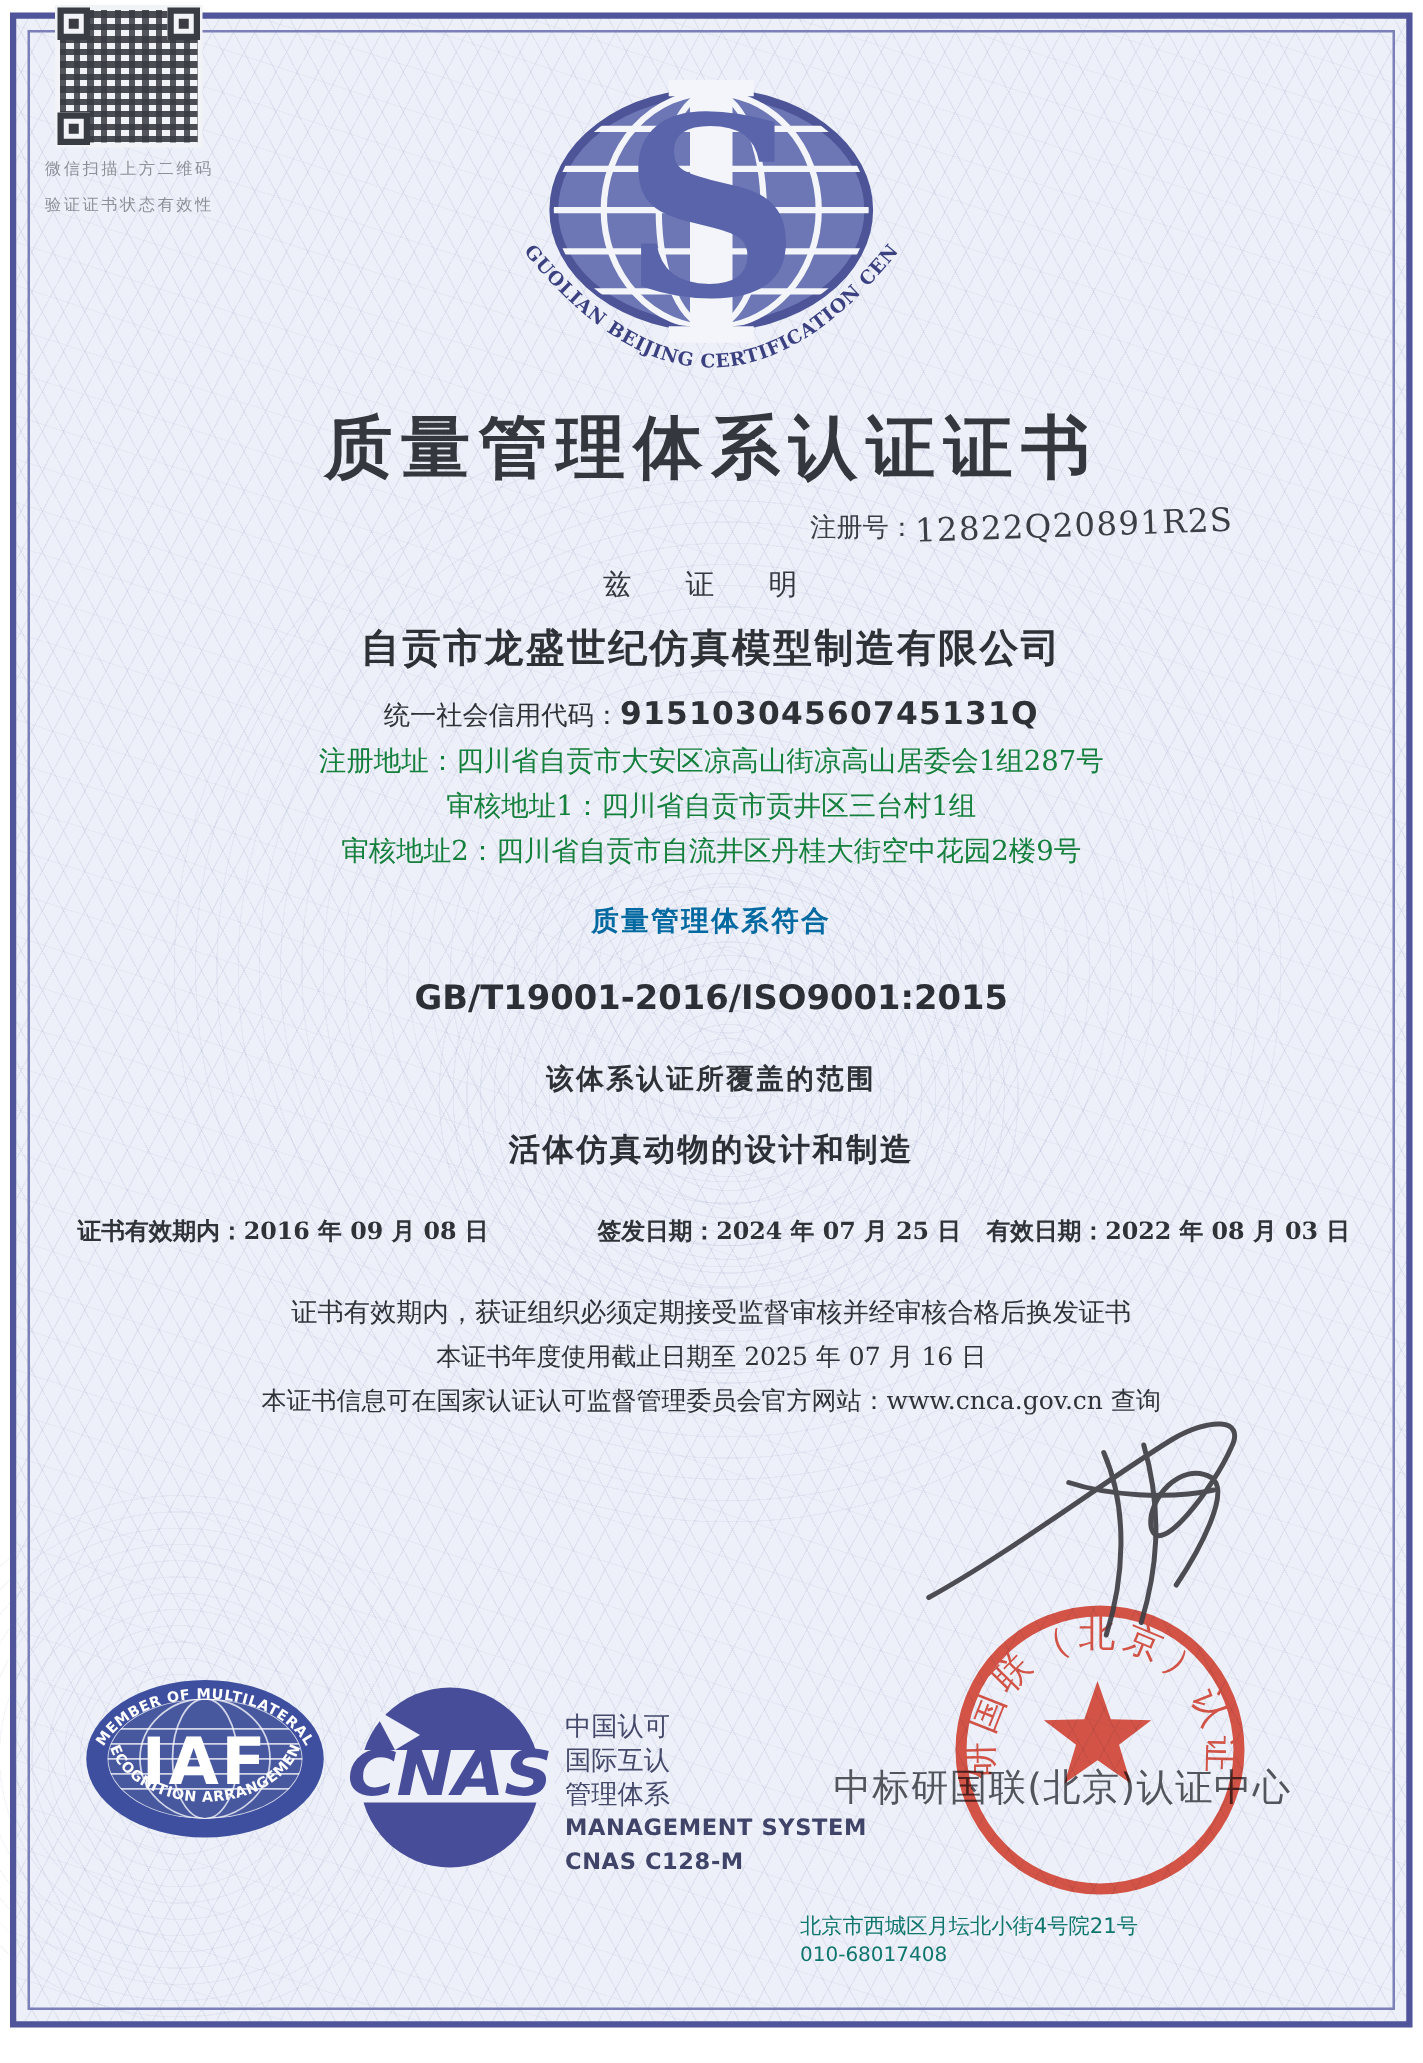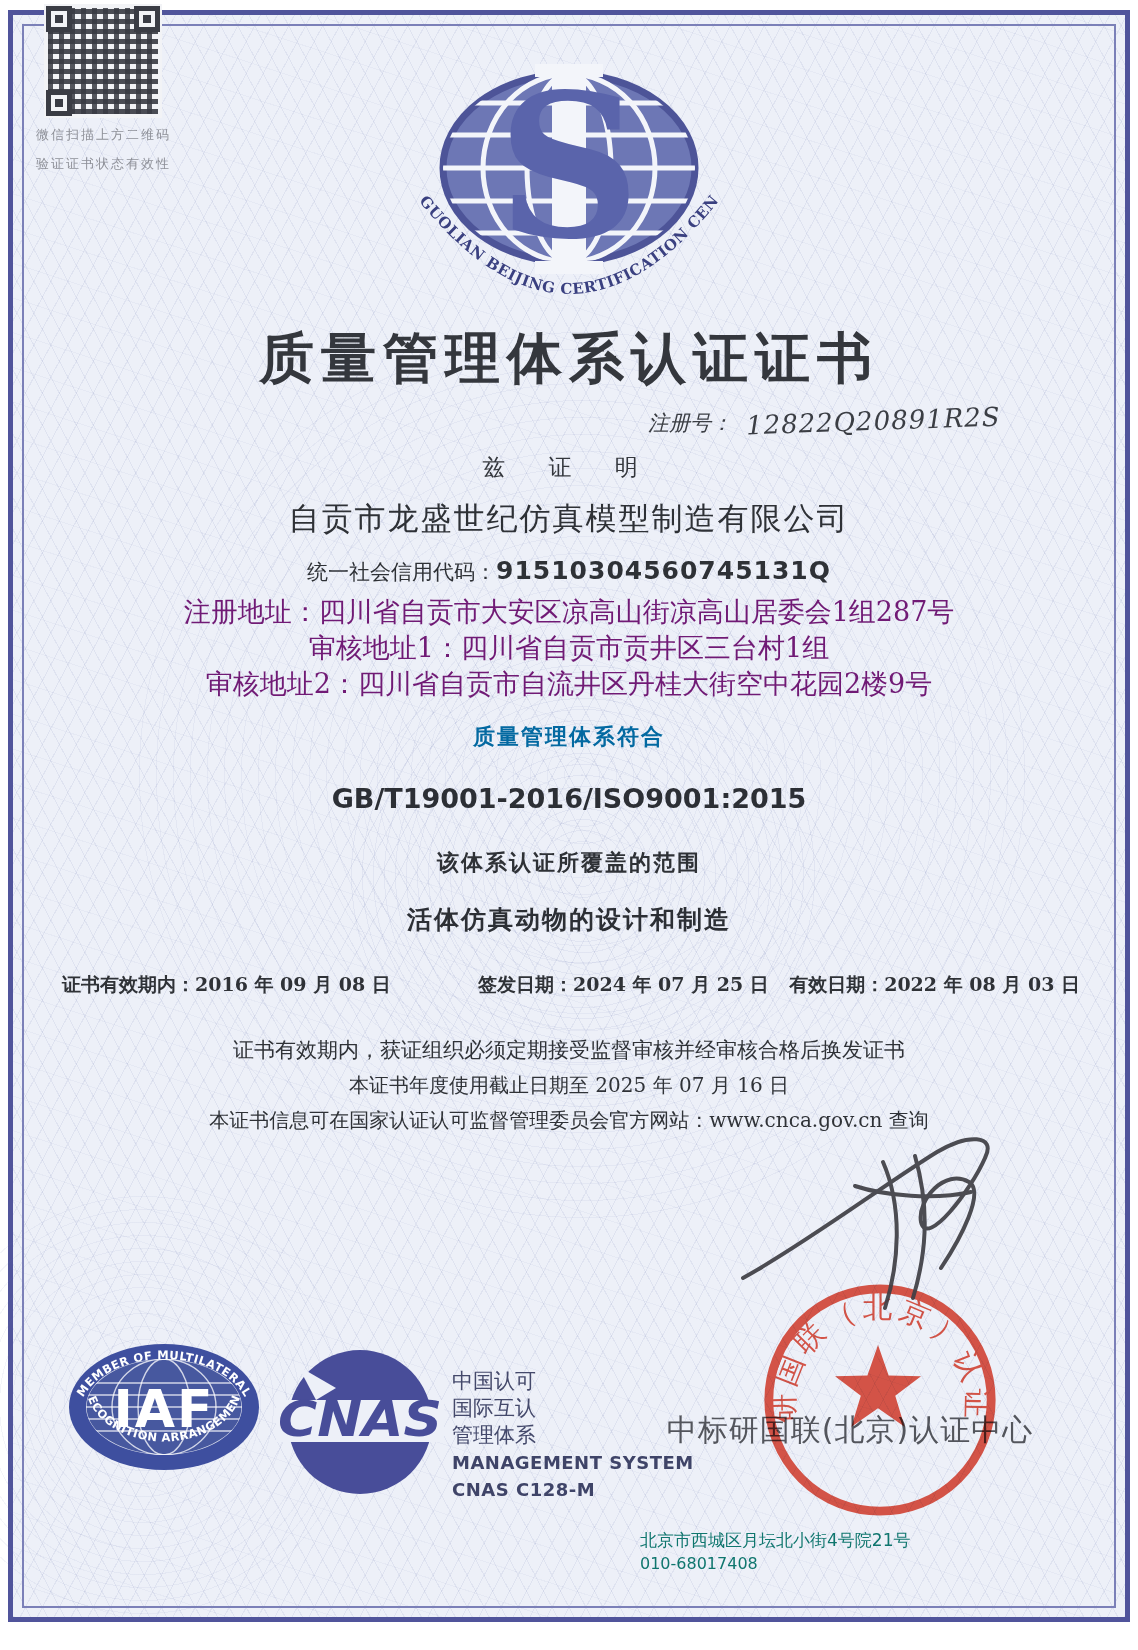--- a/index.html
+++ b/index.html
@@ -32,29 +32,29 @@
        repeating-linear-gradient(0deg, rgba(56,58,66,.9) 0 5px, transparent 5px 10px),
        repeating-linear-gradient(90deg, rgba(56,58,66,.85) 0 5px, transparent 5px 11px),
        repeating-linear-gradient(45deg, rgba(240,240,244,.55) 0 4px, transparent 4px 13px);}
   .finder{position:absolute;width:26px;height:26px;border:5px solid #3a3c44;background:#f2f3f6;box-sizing:border-box;}
   .finder::after{content:"";position:absolute;left:4px;top:4px;width:8px;height:8px;background:#3a3c44;}
   .f-tl{left:2px;top:2px;} .f-tr{right:2px;top:2px;} .f-bl{left:2px;bottom:2px;}
   .qr-caption{left:36px;color:#8e9098;font-size:13px;letter-spacing:2px;z-index:5;}
 
   
   .title{top:322px;font-size:55px;font-weight:700;letter-spacing:7px;color:#34373d;}
-  .regrow{left:648px;top:406px;display:flex;align-items:baseline;gap:14px;font-style:italic;}
+  .regrow{left:648px;top:406px;display:flex;align-items:baseline;}
   .regrow .lbl{font-size:21px;color:#3b3e44;}
   .regrow .num{font-size:26px;color:#3b3e44;font-family:"DejaVu Serif","Liberation Serif",serif;
                transform:rotate(-2deg);letter-spacing:1px;}
   .certify{top:452px;font-size:23px;letter-spacing:18px;color:#34373d;}
-  .company{top:498px;font-size:31px;font-weight:400;letter-spacing:2px;color:#2e3136;}
+  .company{top:498px;font-size:31px;font-weight:700;letter-spacing:2px;color:#2e3136;}
   .credit{top:556px;font-size:21px;color:#2e3136;}
   .credit b{font-size:25px;letter-spacing:1px;}
-  .addr{font-size:27px;color:#701a75;font-family:"DejaVu Serif","Liberation Serif",serif;}
+  .addr{font-size:22px;color:#15803d;font-family:"DejaVu Serif","Liberation Serif",serif;}
   .a1{top:594px;} .a2{top:630px;} .a3{top:666px;}
   .conform{top:722px;font-size:22px;font-weight:700;color:#0369a1;letter-spacing:2px;}
   .standard{top:783px;font-size:27px;font-weight:700;color:#2c2f35;letter-spacing:0px;}
   .scopehead{top:848px;font-size:22px;font-weight:700;color:#2e3136;letter-spacing:2px;}
   .scope{top:903px;font-size:25px;font-weight:700;color:#2c2f35;letter-spacing:2px;}
 
   .daterow .item{position:absolute;top:972px;font-size:19px;font-weight:600;color:#2f3237;
        font-family:"DejaVu Serif","Liberation Serif",serif;white-space:nowrap;}
   .d1{left:62px;} .d2{left:478px;} .d3{right:58px;}
 

